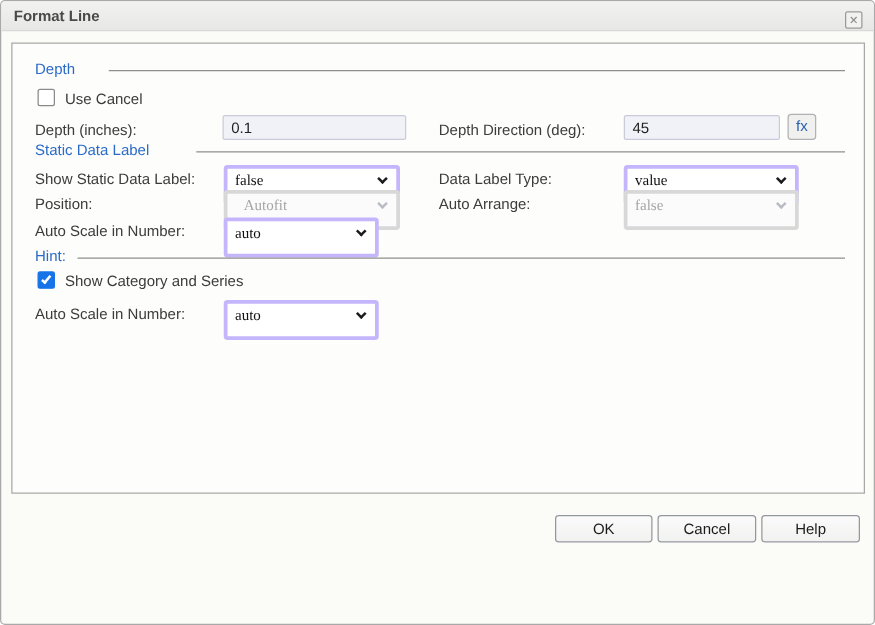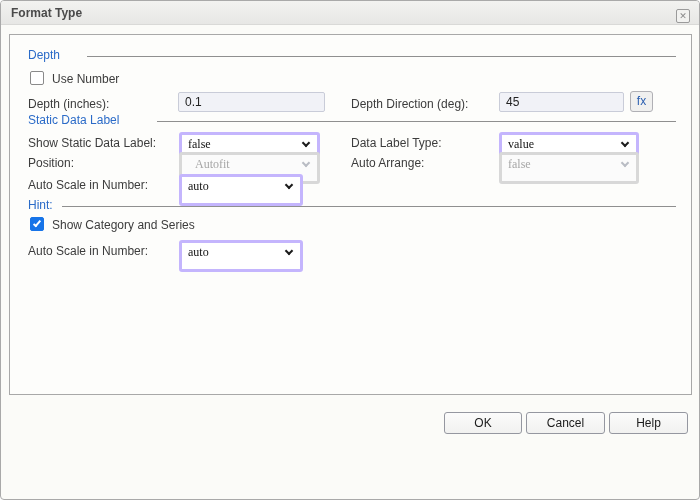--- a/index.html
+++ b/index.html
@@ -88,31 +88,31 @@
     font-family: "Liberation Sans", sans-serif; font-size: 12px; color: #1c1c1c;
     text-align: center; line-height: 20px; cursor: pointer;
   }
 </style>
 </head>
 <body>
 
 <div class="dialog">
 
   <div class="titlebar">
-    <span class="title">Format Type</span>
+    <span class="title">Format Line</span>
     <span class="close-btn">✕</span>
   </div>
 
   <div class="panel">
 
     <span class="sec-header" style="left:18px; top:13px;">Depth</span>
     <div class="sec-line" style="left:77px; top:21px; width:589px;"></div>
 
     <span class="checkbox" style="left:20px; top:36px;"></span>
-    <span class="lbl" style="left:42px; top:37px;">Use Number</span>
+    <span class="lbl" style="left:42px; top:37px;">Use Cancel</span>
 
     <span class="lbl" style="left:18px; top:62px;">Depth (inches):</span>
     <input class="txt-input" style="left: 168px; top: 57px; width: 147px;" value="0.1">
     <span class="lbl" style="left:341px; top:62px;">Depth Direction (deg):</span>
     <input class="txt-input" style="left: 489px; top: 57px; width: 125px;" value="45">
     <span class="fx-btn" style="left:620px; top:56px;">fx</span>
 
     <span class="sec-header" style="left:18px; top:78px;">Static Data Label</span>
     <div class="sec-line" style="left:147px; top:86px; width:519px;"></div>
 

